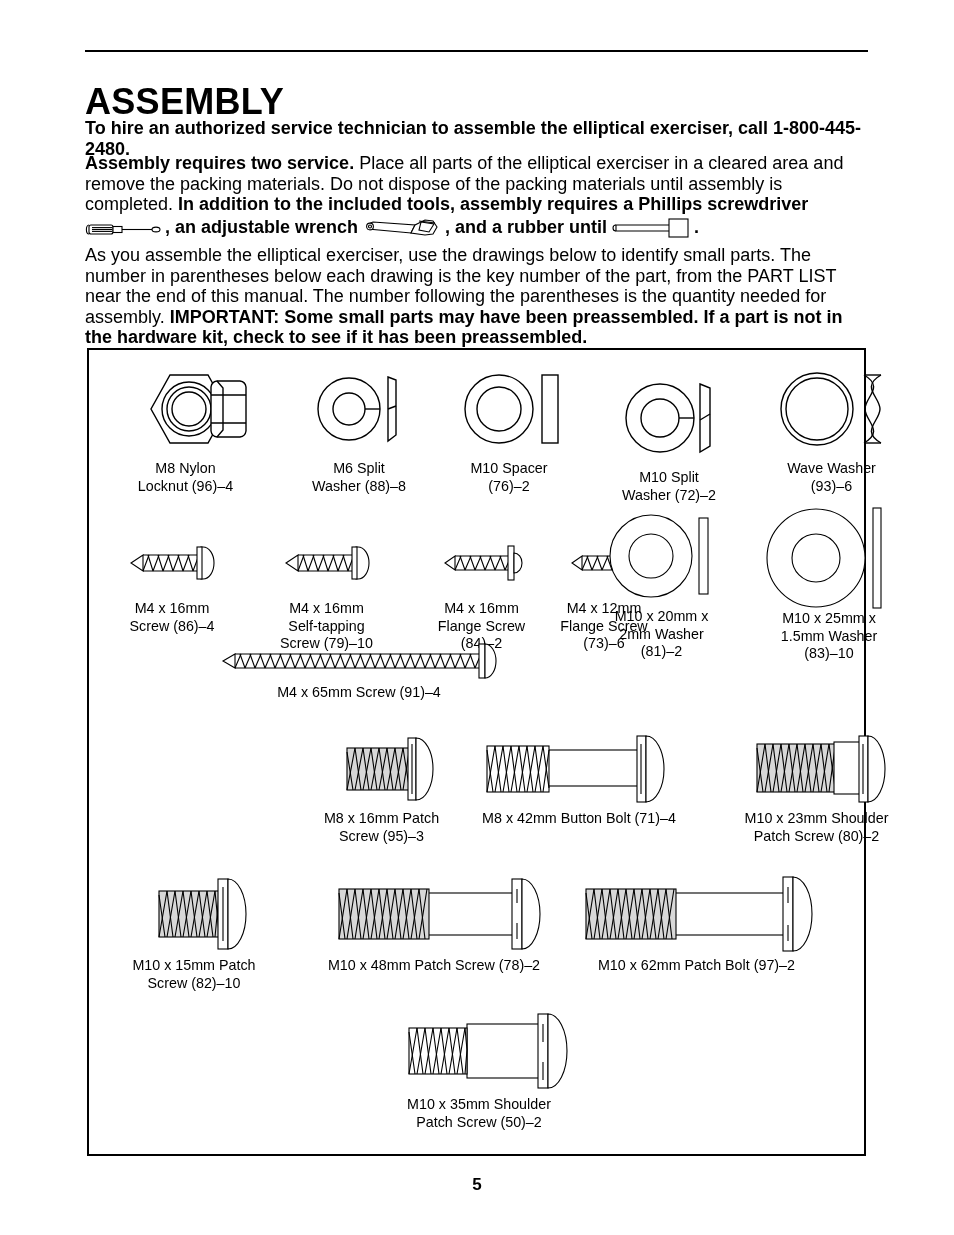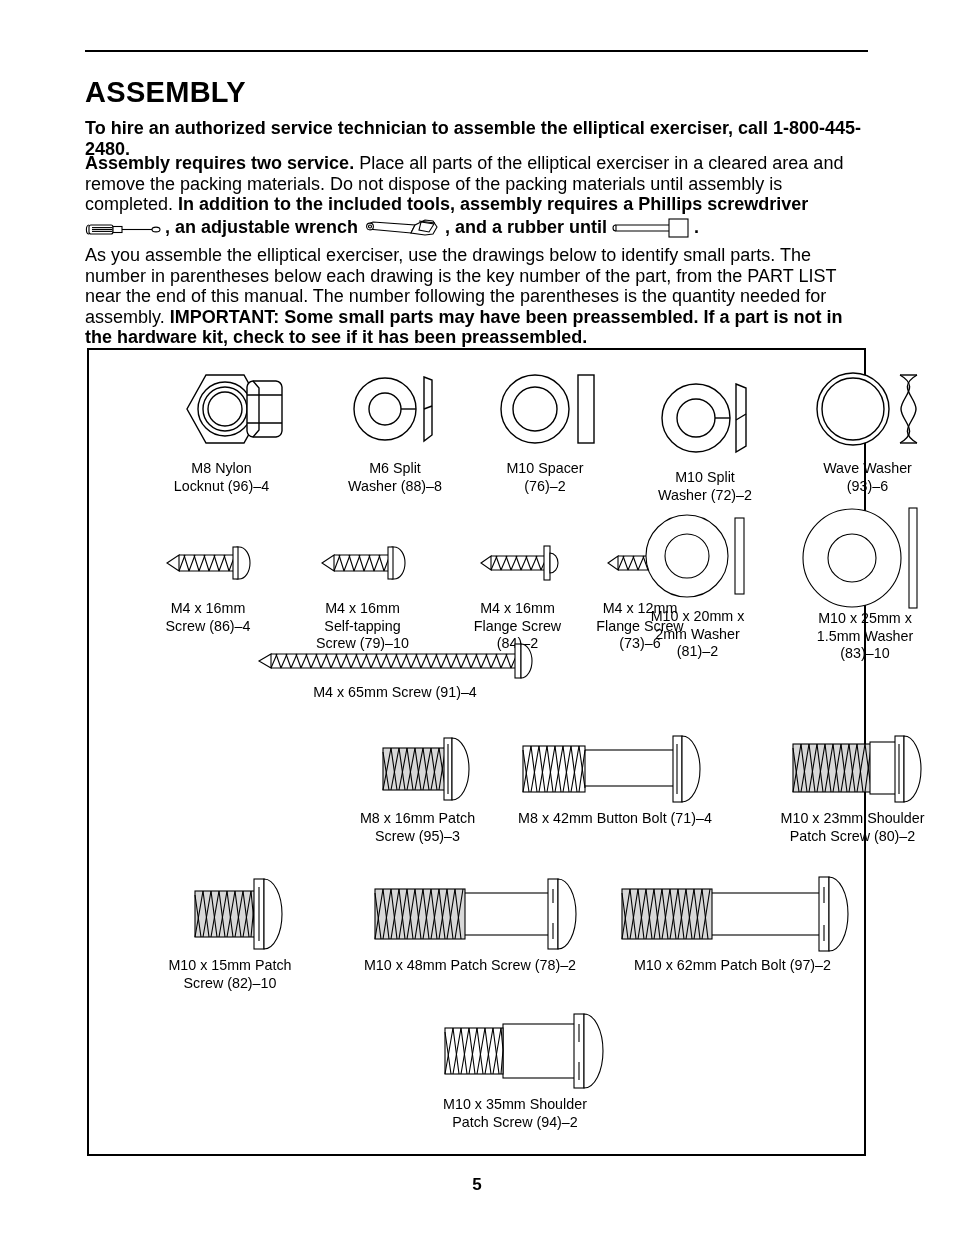--- a/index.html
+++ b/index.html
@@ -28,21 +28,21 @@
     top: 50px;
     width: 783px;
     height: 2px;
     background: #000;
   }
   
   .page-title {
     position: absolute;
     left: 85px;
     top: 58px;
-    font-size: 29px;
+    font-size: 36px;
     font-weight: bold;
     letter-spacing: 0.3px;
     line-height: 1.1;
   }
   
   .para {
     position: absolute;
     left: 85px;
     width: 785px;
     font-size: 18px;
@@ -68,21 +68,20 @@
     top: 348px;
     width: 779px;
     height: 808px;
     border: 2px solid #000;
     box-sizing: border-box;
   }
   .parts-inner {
     position: relative;
     width: 100%;
     height: 100%;
-    margin-left: 36px;
   }
   .part {
     position: absolute;
     text-align: center;
   }
   .part-art {
     display: flex;
     align-items: center;
     justify-content: center;
     height: 92px;
@@ -447,21 +446,21 @@
           <rect class="fillw-thin" x="30" y="18" width="58" height="46"></rect>
           <path class="ln-thin" d="M30 64 L38 18 M38 64 L46 18 M46 64 L54 18 M54 64 L62 18 M62 64 L70 18 M70 64 L78 18 M78 64 L86 18 M86 64 L88 40"></path>
           <path class="ln-thin" d="M30 22 L36 64 M38 18 L44 64 M46 18 L52 64 M54 18 L60 64 M62 18 L68 64 M70 18 L76 64 M78 18 L84 64 M86 18 L88 40"></path>
           <rect class="fillw-thin" x="159" y="4" width="10" height="74"></rect>
           <path class="fillw-thin" d="M169 4 A19 37 0 0 1 169 78 Z"></path>
           <line class="ln-thin" x1="164" y1="14" x2="164" y2="32"></line>
           <line class="ln-thin" x1="164" y1="52" x2="164" y2="70"></line>
         </svg>
       </div>
       <div class="part-label">M10 x 35mm Shoulder
-Patch Screw (94)–2</div>
+Patch Screw (50)–2</div>
     </div>
 
   </div>
   </div>
 
   <div class="page-number">5</div>
 
 </div>
 
 </body></html>

